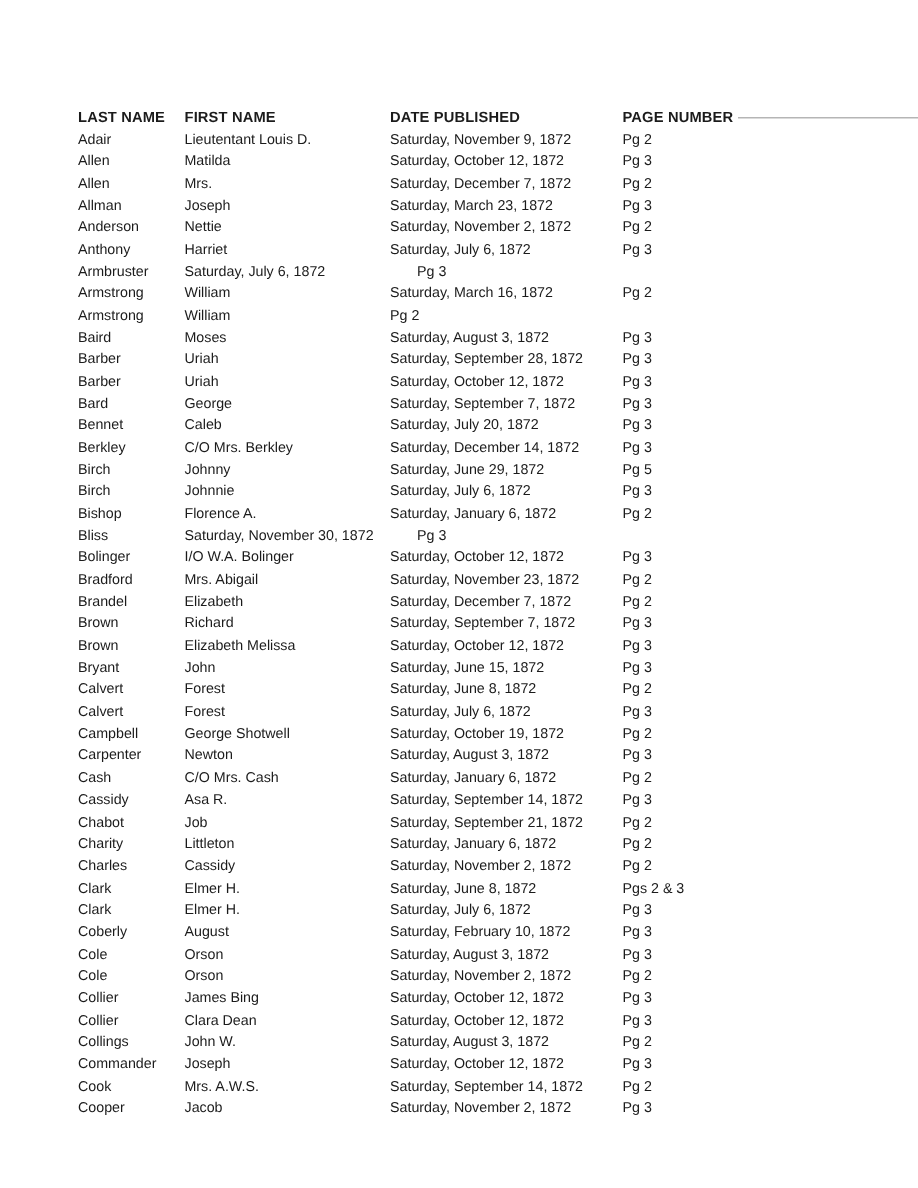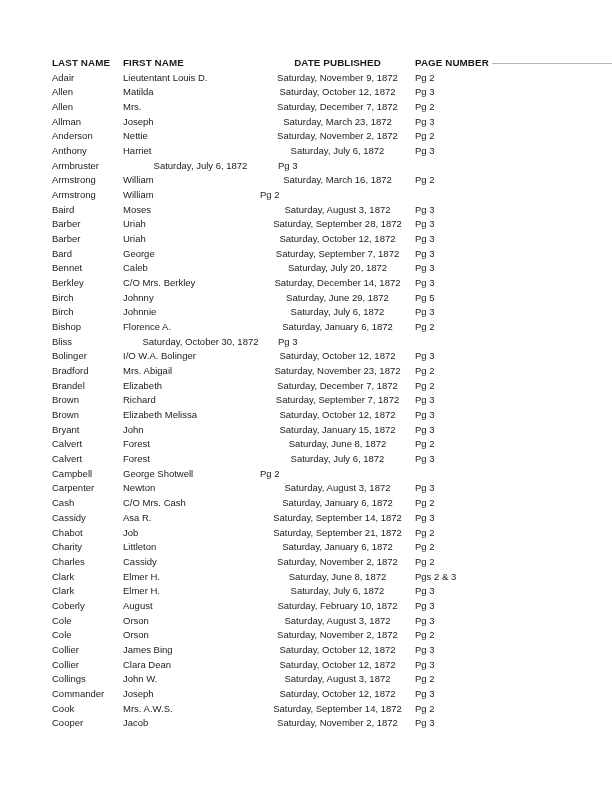--- a/index.html
+++ b/index.html
@@ -27,24 +27,25 @@
     align-items: baseline;
     height: 14.68px;
     font-size: 9.5px;
     line-height: 14.68px;
     white-space: nowrap;
   }
   .row.header {
     font-weight: bold;
     font-size: 9.8px;
     letter-spacing: 0.1px;
+    margin-top: 16px;
   }
   .c1 { width: 71px;  flex: 0 0 71px; }
   .c2 { width: 137px; flex: 0 0 137px; }
-  .c3 { width: 155px; flex: 0 0 155px; text-align: center; }
+  .c3 { width: 155px; flex: 0 0 155px; }
   .c4 { flex: 1 1 auto; display: flex; align-items: baseline; }
   .c4 .label { flex: 0 0 auto; text-align: center; }
   .header-rule {
     flex: 1 1 auto;
     height: 1px;
     border-bottom: 1px solid #b5b5b5;
     transform: translateY(-2px);
     margin-left: 3px;
   }
 </style>
@@ -166,21 +167,21 @@
           <div class="c4">Pg 3</div>
         </div>
         <div class="row">
           <div class="c1">Bishop</div>
           <div class="c2">Florence A.</div>
           <div class="c3">Saturday, January 6, 1872</div>
           <div class="c4">Pg 2</div>
         </div>
         <div class="row">
           <div class="c1">Bliss</div>
-          <div class="c3">Saturday, October 30, 1872</div>
+          <div class="c3">Saturday, November 30, 1872</div>
           <div class="c4">Pg 3</div>
         </div>
         <div class="row">
           <div class="c1">Bolinger</div>
           <div class="c2">I/O W.A. Bolinger</div>
           <div class="c3">Saturday, October 12, 1872</div>
           <div class="c4">Pg 3</div>
         </div>
         <div class="row">
           <div class="c1">Bradford</div>
@@ -202,38 +203,39 @@
         </div>
         <div class="row">
           <div class="c1">Brown</div>
           <div class="c2">Elizabeth Melissa</div>
           <div class="c3">Saturday, October 12, 1872</div>
           <div class="c4">Pg 3</div>
         </div>
         <div class="row">
           <div class="c1">Bryant</div>
           <div class="c2">John</div>
-          <div class="c3">Saturday, January 15, 1872</div>
+          <div class="c3">Saturday, June 15, 1872</div>
           <div class="c4">Pg 3</div>
         </div>
         <div class="row">
           <div class="c1">Calvert</div>
           <div class="c2">Forest</div>
           <div class="c3">Saturday, June 8, 1872</div>
           <div class="c4">Pg 2</div>
         </div>
         <div class="row">
           <div class="c1">Calvert</div>
           <div class="c2">Forest</div>
           <div class="c3">Saturday, July 6, 1872</div>
           <div class="c4">Pg 3</div>
         </div>
         <div class="row">
           <div class="c1">Campbell</div>
           <div class="c2">George Shotwell</div>
+          <div class="c3">Saturday, October 19, 1872</div>
           <div class="c4">Pg 2</div>
         </div>
         <div class="row">
           <div class="c1">Carpenter</div>
           <div class="c2">Newton</div>
           <div class="c3">Saturday, August 3, 1872</div>
           <div class="c4">Pg 3</div>
         </div>
         <div class="row">
           <div class="c1">Cash</div>

